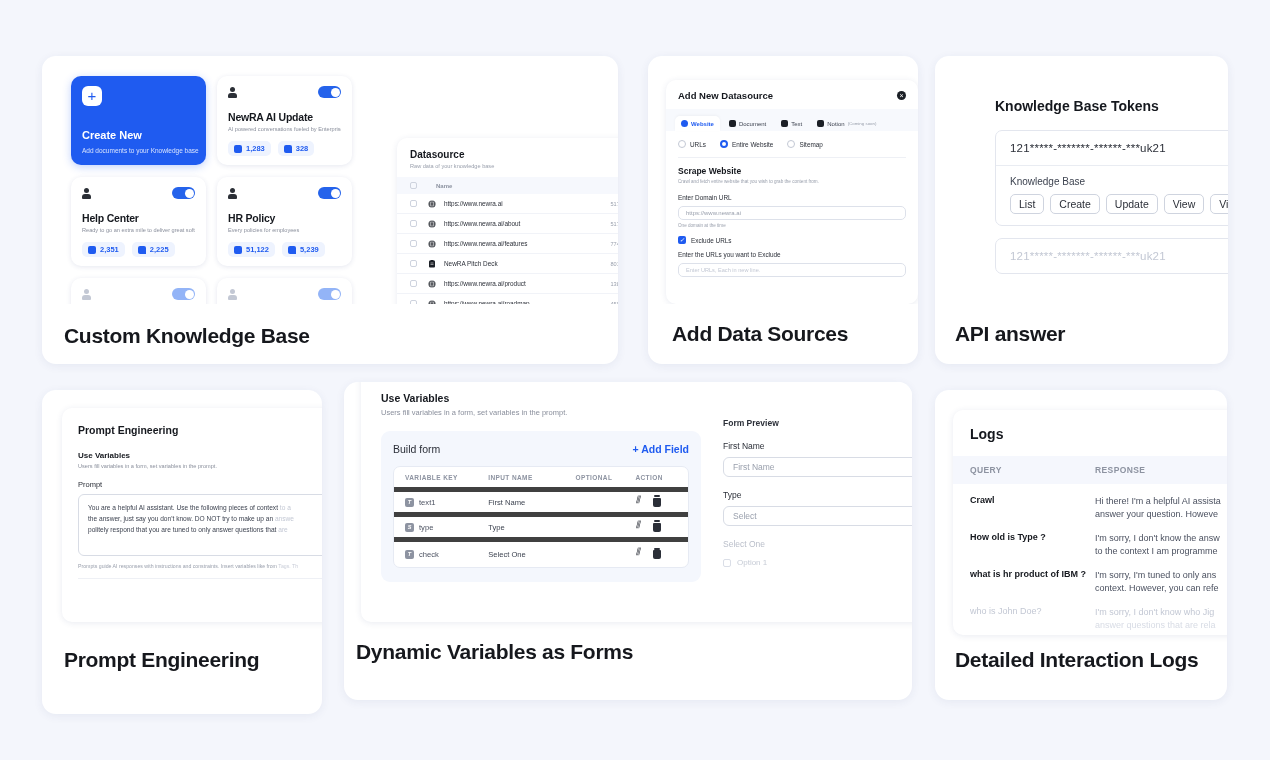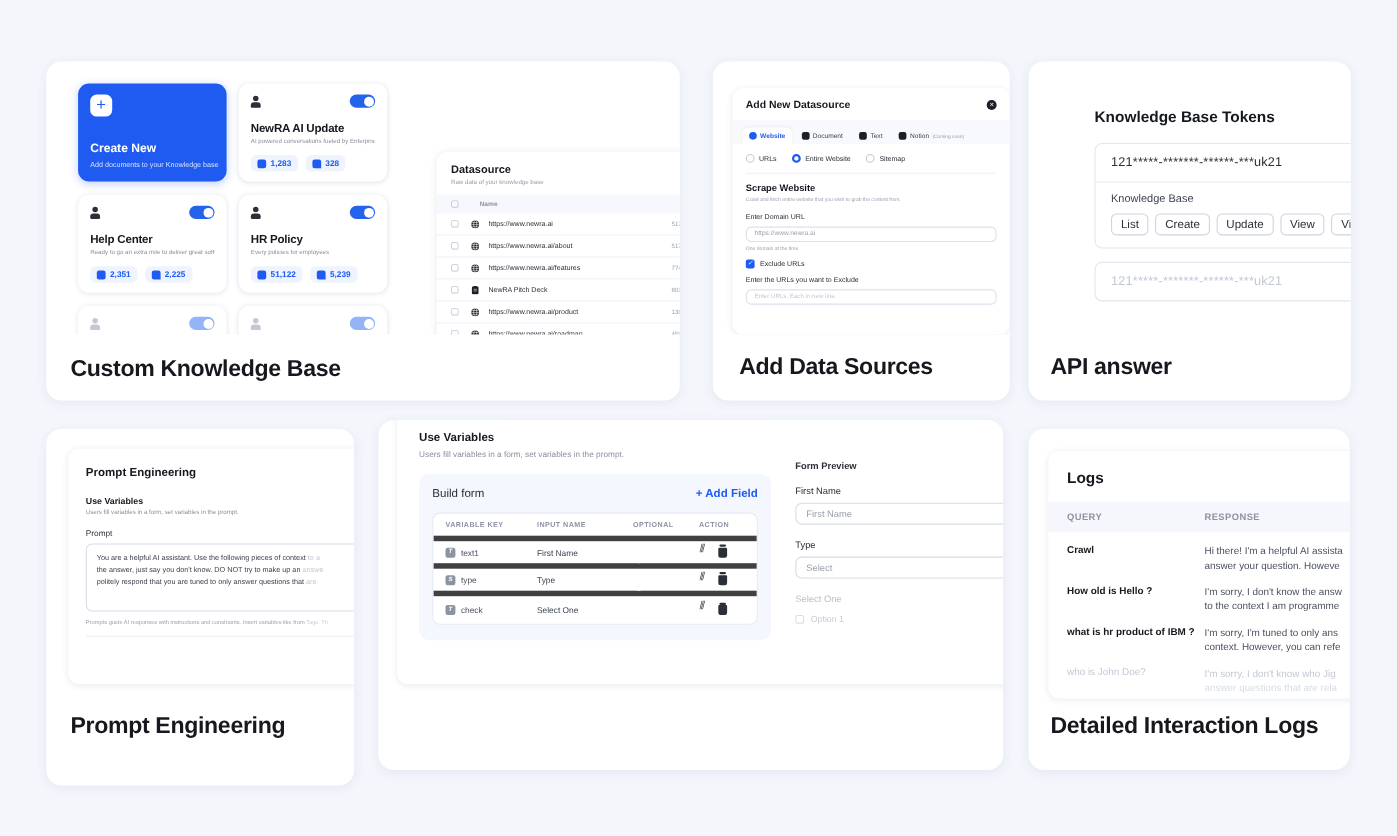--- a/index.html
+++ b/index.html
@@ -560,36 +560,37 @@
             <div class="dv-fl dim">Select One</div>
             <label class="dv-opt">
                 <i class="obox"></i>
                 <span>Option 1</span>
               </label>
           </div>
 
         </div>
       </div>
     </div>
+    <div class="fcard-title" style="top:258px;left:12px;">Dynamic Variables as Forms</div>
   </div>
 
   <div class="fcard" id="card-lg">
     <div class="fcard-vis" style="height:258px;">
       <div class="mock" id="lg-mock">
         <div class="lg-t">Logs</div>
         <div class="lg-head">
           <div class="lgc1">QUERY</div>
           <div class="lgc2">RESPONSE</div>
         </div>
         <div class="lg-row">
           <div class="lg-q">Crawl</div>
           <div class="lg-r"><span>Hi there! I'm a helpful AI assista</span><br><span>answer your question. Howeve</span></div>
         </div>
         <div class="lg-row">
-          <div class="lg-q">How old is Hello ?</div>
+          <div class="lg-q">How old is Type ?</div>
           <div class="lg-r"><span>I'm sorry, I don't know the answ</span><br><span>to the context I am programme</span></div>
         </div>
         <div class="lg-row">
           <div class="lg-q">what is hr product of IBM ?</div>
           <div class="lg-r"><span>I'm sorry, I'm tuned to only ans</span><br><span>context. However, you can refe</span></div>
         </div>
         <div class="lg-row dim">
           <div class="lg-q">who is John Doe?</div>
           <div class="lg-r"><span>I'm sorry, I don't know who Jig</span><br><span class="d2">answer questions that are rela</span></div>
         </div>

